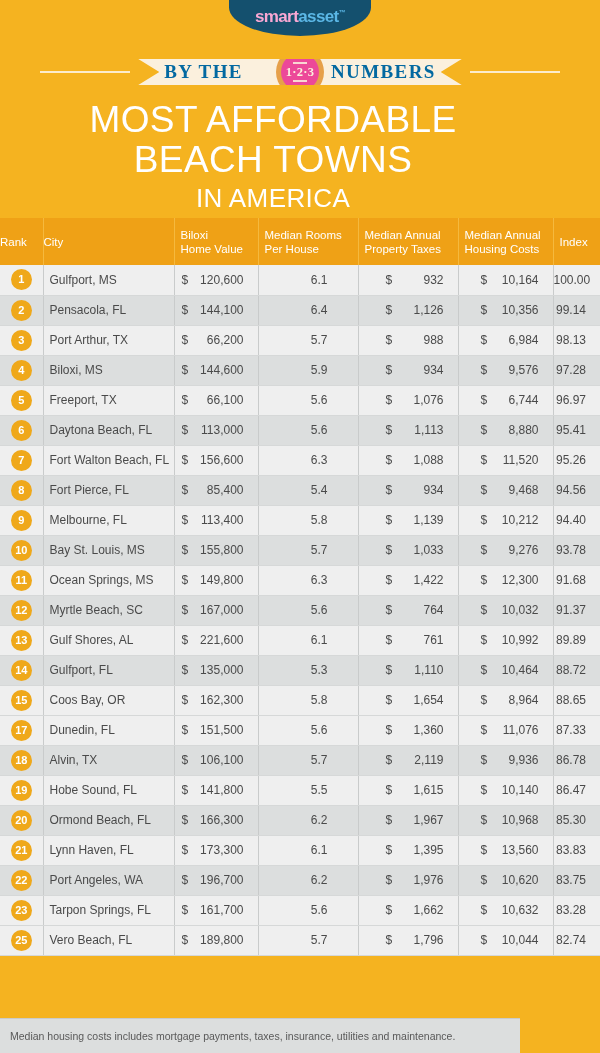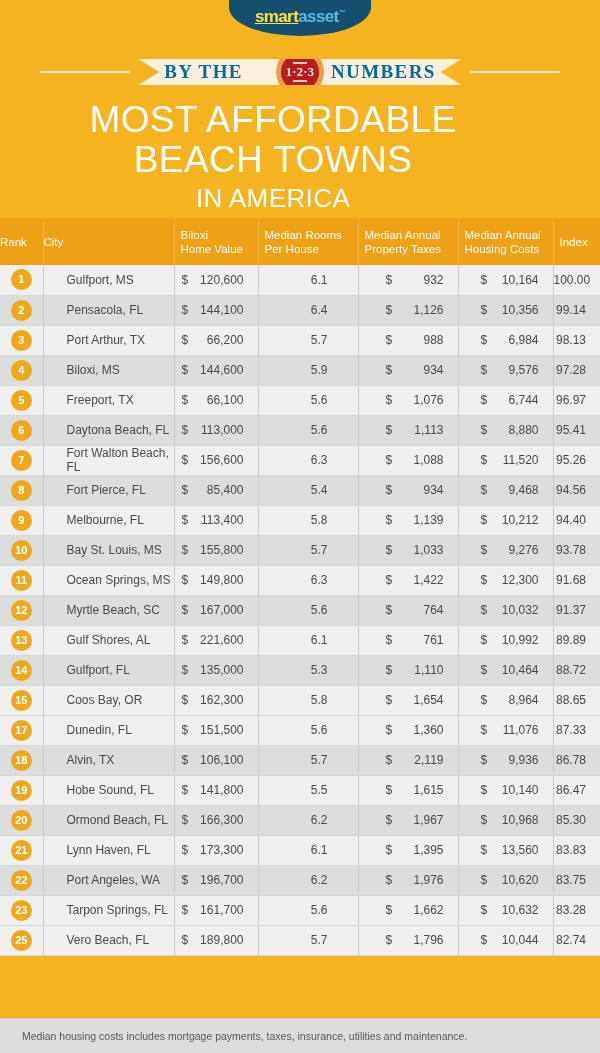--- a/index.html
+++ b/index.html
@@ -37,21 +37,21 @@
     padding-bottom: 4px;
     box-sizing: border-box;
   }
   .logo-text {
     font-size: 17px;
     font-weight: bold;
     letter-spacing: -0.6px;
     line-height: 1;
     white-space: nowrap;
   }
-  .logo-smart { color: #fde047; text-decoration: underline; }
+  .logo-smart { color: #f9a8d4; }
   .logo-asset { color: #5BB7E6; }
   .logo-tm {
     color: #5BB7E6;
     font-size: 7px;
     vertical-align: super;
   }
 
   
   .ribbon-row {
     position: absolute;
@@ -106,21 +106,21 @@
     background: #E6A04A;
     display: flex;
     align-items: center;
     justify-content: center;
     z-index: 3;
   }
   .badge123-inner {
     width: 38px;
     height: 38px;
     border-radius: 50%;
-    background: #b91c1c;
+    background: #ec4899;
     display: flex;
     flex-direction: column;
     align-items: center;
     justify-content: center;
     gap: 2px;
   }
   .badge-dash {
     width: 14px;
     height: 1.5px;
     background: #FBF0DD;
@@ -213,21 +213,21 @@
     width: 21px;
     height: 21px;
     border-radius: 50%;
     background: #EFA81A;
     color: #FFFFFF;
     font-size: 11px;
     font-weight: bold;
     line-height: 1;
   }
   td.city-cell {
-    padding-left: 23px;
+    padding-left: 6px;
     text-align: left;
   }
   td.val-cell {
     text-align: right;
     padding-right: 14px;
   }
   td.val-cell.rooms { padding-right: 30px; }
   td.val-cell.index { }
 
   .money {
@@ -245,26 +245,26 @@
     text-align: right;
   }
   .money.wide { width: 58px; }
   .money.wide .amt { width: 47px; }
 
   
   .footnote {
     position: absolute;
     left: 0;
     bottom: 0;
-    width: 600px;
+    width: 520px;
     height: 35px;
     background: #DCDEDE;
     display: flex;
     align-items: center;
-    padding-left: 22px;
+    padding-left: 10px;
     box-sizing: border-box;
     border-top: 1px solid #C9CBCB;
   }
   .footnote span {
     font-size: 10.5px;
     color: #595959;
   }
 </style>
 </head>
 <body>

